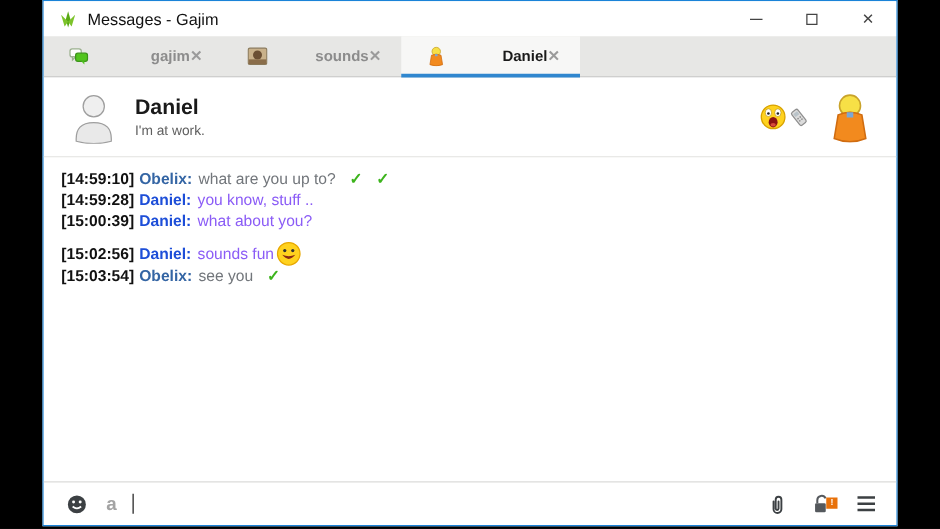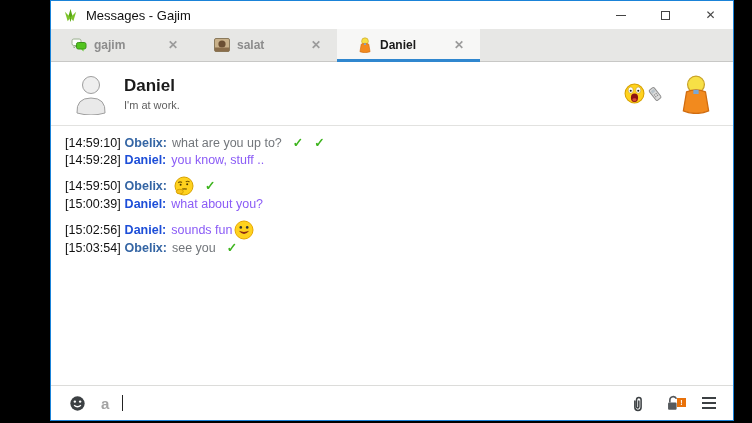--- a/index.html
+++ b/index.html
@@ -1,30 +1,30 @@
 <!DOCTYPE html>
 <html><head>
 <meta charset="utf-8">
 <style>
   html,body{margin:0;padding:0;background:#000;}
   *{box-sizing:border-box;font-family:"Liberation Sans",sans-serif;}
   .stage{position:relative;width:752px;height:423px;background:#000;overflow:hidden;}
   .window{position:absolute;left:34px;top:0;width:684px;height:421px;
-          background:#fff;border:1px solid #1a83d8;display:flex;flex-direction:column;margin-left:16px;}
+          background:#fff;border:1px solid #1a83d8;display:flex;flex-direction:column;}
   
   .titlebar{height:28px;display:flex;align-items:center;padding-left:12px;background:#fff;flex:0 0 auto;}
   .app-logo{width:15px;height:15px;display:inline-block;}
   .title-text{font-size:13px;color:#111;margin-left:8px;}
   .win-controls{margin-left:auto;display:flex;height:100%;}
   .winbtn{width:45px;height:100%;display:flex;align-items:center;justify-content:center;cursor:default;}
   .glyph-min{width:10px;height:1px;background:#444;}
   .glyph-max{width:9px;height:9px;border:1px solid #444;}
   .glyph-close{font-size:12px;color:#444;line-height:1;}
   
-  .tabbar{height:33px;background:#e7e7e5;display:flex;border-bottom:1px solid #c8c8c6;flex:0 0 auto;}
+  .tabbar{height:33px;background:#e7e7e5;display:flex;border-bottom:1px solid #c8c8c6;flex:0 0 auto;text-align:right;}
   .tab{position:relative;width:143px;display:flex;align-items:center;padding:0 12px 0 20px;cursor:default;}
   .tab .tab-icon{width:16px;height:16px;flex:0 0 auto;display:inline-flex;}
   .tab .tab-label{font-size:12px;font-weight:700;color:#8c8c8c;margin-left:7px;flex:1;
                   white-space:nowrap;overflow:hidden;}
   .tab .tab-close{font-size:12px;font-weight:700;color:#9b9b9b;margin-right:4px;}
   .tab.active{background:#f7f7f6;}
   .tab.active .tab-label{color:#1a1a1a;}
   .tab.active::after{content:"";position:absolute;left:0;right:0;bottom:-1px;height:3px;background:#3087cf;}
   
   .banner{height:64px;background:#fff;border-bottom:1px solid #e2e2e0;display:flex;
@@ -36,21 +36,21 @@
   .banner-event{font-size:11px;color:#5f5f5f;margin-left:7px;}
   .banner-status{font-size:11px;color:#5f5f5f;margin-top:3px;}
   .banner-right{margin-left:auto;display:flex;align-items:center;}
   .icon-shocked{width:21px;height:21px;display:inline-flex;}
   .icon-phone{width:16px;height:16px;display:inline-flex;margin-left:2px;}
   .icon-orange-avatar{width:38px;height:40px;display:inline-flex;margin-left:14px;margin-right:4px;}
   
   .chat{flex:1;background:#fff;padding:9px 10px 0 14px;overflow:hidden;font-size:12.5px;color:#111;}
   .msg{line-height:17px;white-space:nowrap;}
   .msg.gap{margin-top:7px;}
-  .msg-time{color:#111;margin-right:4px;}
+  .msg-time{color:#111;margin-right:4px;font-weight:bold;}
   .msg-sender{margin-right:5px;font-weight:bold;}
   .msg-sender.self{color:#3465a4;}
   .msg-sender.peer{color:#1d4ed8;}
   .msg-text.self{color:#72767b;text-align:right;}
   .msg-text.peer{color:#8b5cf6;}
   .msg-emoji{display:inline-block;width:20px;height:20px;vertical-align:-6px;margin-left:2px;}
   .msg-check{color:#3db41d;font-weight:700;margin-left:11px;font-size:12.5px;}
   
   .composer{height:35px;border-top:1px solid #dcdcda;display:flex;align-items:center;
             padding:0 17px 0 18px;background:#fff;flex:0 0 auto;}
@@ -105,21 +105,21 @@
           <span class="tab-close">✕</span>
         </div>
         <div class="tab">
           <span class="tab-icon">
             <svg width="16" height="16" viewBox="0 0 16 16">
               <rect x="0.5" y="1.5" width="15" height="13" rx="1.5" fill="#c9b18a" stroke="#8a7a5c"></rect>
               <circle cx="8" cy="7" r="3.6" fill="#6b4f33"></circle>
               <rect x="1" y="10.5" width="14" height="3.8" fill="#8a6d4a"></rect>
             </svg>
           </span>
-          <span class="tab-label">salat</span>
+          <span class="tab-label">sounds</span>
           <span class="tab-close">✕</span>
         </div>
         <div class="tab active">
           <span class="tab-icon">
             <svg width="16" height="16" viewBox="0 0 36 38">
               <circle cx="18" cy="10" r="8" fill="#f7e046" stroke="#c9a32a" stroke-width="1.5"></circle>
               <path d="M6 35 L9 17 Q18 13 27 17 L30 35 Q18 40 6 35 Z" fill="#f28a1e" stroke="#d06c10" stroke-width="1.5"></path>
               <rect x="15.5" y="15" width="5" height="4" fill="#7aa7d6"></rect>
             </svg>
           </span>
@@ -169,29 +169,20 @@
               <path d="M6 35 L9 17 Q18 13 27 17 L30 35 Q18 40 6 35 Z" fill="#f28a1e" stroke="#d06c10" stroke-width="1.2"></path>
               <rect x="15.5" y="15" width="5" height="4" fill="#7aa7d6"></rect>
             </svg>
           </span>
       </div>
     </div>
 
     <div class="chat">
         <div class="msg"><span class="msg-time">[14:59:10]</span><span class="msg-sender self">Obelix:</span><span class="msg-text self">what are you up to?</span><span class="msg-check">✓</span><span class="msg-check">✓</span></div>
         <div class="msg"><span class="msg-time">[14:59:28]</span><span class="msg-sender peer">Daniel:</span><span class="msg-text peer">you know, stuff ..</span></div>
-        <div class="msg gap"><span class="msg-time">[14:59:50]</span><span class="msg-sender self">Obelix:</span><span class="msg-emoji"><svg width="20" height="20" viewBox="0 0 20 20">
-              <circle cx="10" cy="10" r="9" fill="#ffd21e" stroke="#d8a200"></circle>
-              <path d="M4.2 6.8 Q6 5.2 8 6.6" stroke="#7a5b00" stroke-width="1.2" fill="none"></path>
-              <path d="M11.8 5.8 Q13.8 4.6 15.5 6" stroke="#7a5b00" stroke-width="1.2" fill="none"></path>
-              <circle cx="6.6" cy="8.8" r="1" fill="#4a3800"></circle>
-              <circle cx="13.2" cy="8.2" r="1" fill="#4a3800"></circle>
-              <path d="M8.2 13.2 Q10.6 12.4 12.8 13.2" stroke="#7a5b00" stroke-width="1.3" fill="none"></path>
-              <ellipse cx="5.8" cy="15.6" rx="3.5" ry="2.3" fill="#f7c31a" stroke="#d8a200"></ellipse>
-            </svg></span><span class="msg-check">✓</span></div>
         <div class="msg"><span class="msg-time">[15:00:39]</span><span class="msg-sender peer">Daniel:</span><span class="msg-text peer">what about you?</span></div>
         <div class="msg gap"><span class="msg-time">[15:02:56]</span><span class="msg-sender peer">Daniel:</span><span class="msg-text peer">sounds fun</span><span class="msg-emoji"><svg width="20" height="20" viewBox="0 0 20 20">
               <circle cx="10" cy="10" r="9" fill="#ffd21e" stroke="#e8a800"></circle>
               <circle cx="6.8" cy="7.4" r="1.3" fill="#333"></circle>
               <circle cx="13.2" cy="7.4" r="1.3" fill="#333"></circle>
               <path d="M4.8 10.8 Q10 17.4 15.2 10.8 Q10 13 4.8 10.8 Z" fill="#8c2a12"></path>
             </svg></span></div>
         <div class="msg"><span class="msg-time">[15:03:54]</span><span class="msg-sender self">Obelix:</span><span class="msg-text self">see you</span><span class="msg-check">✓</span></div>
       </div>
 

